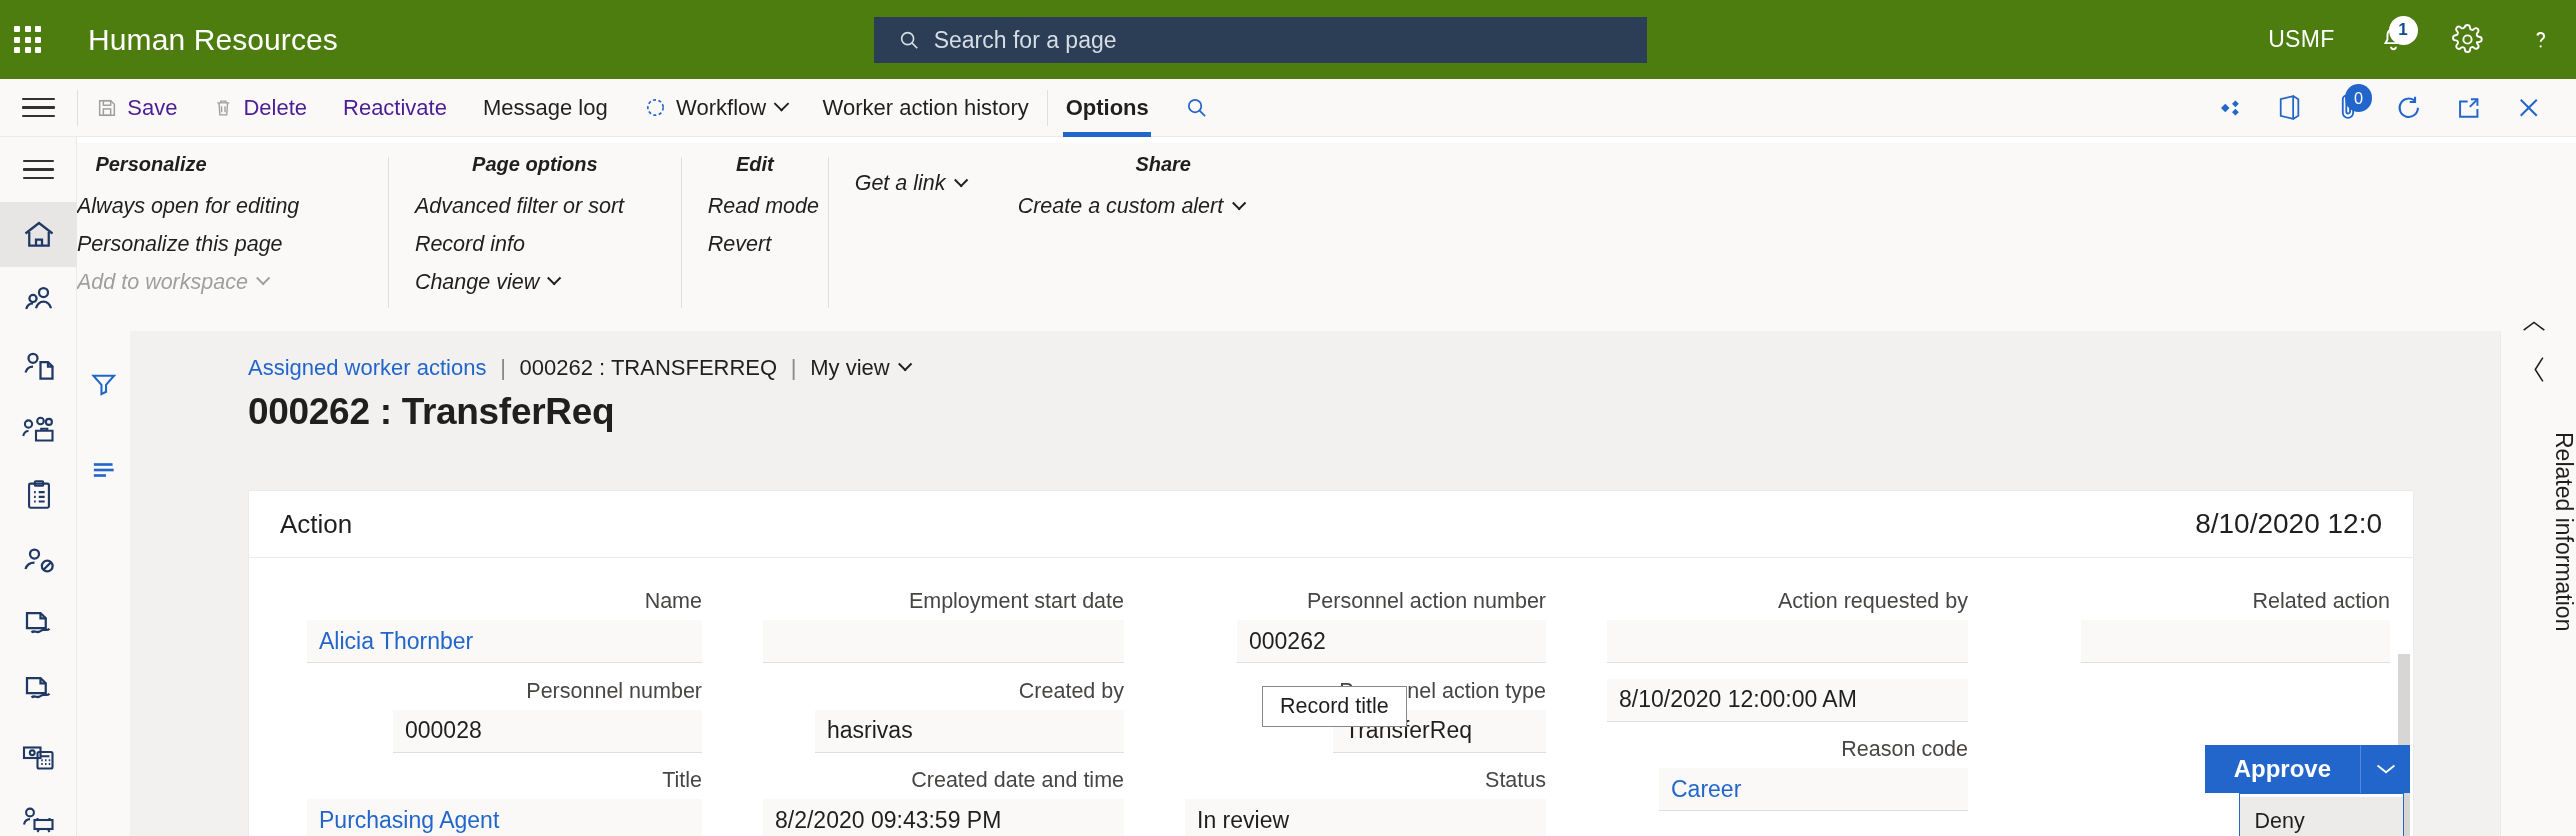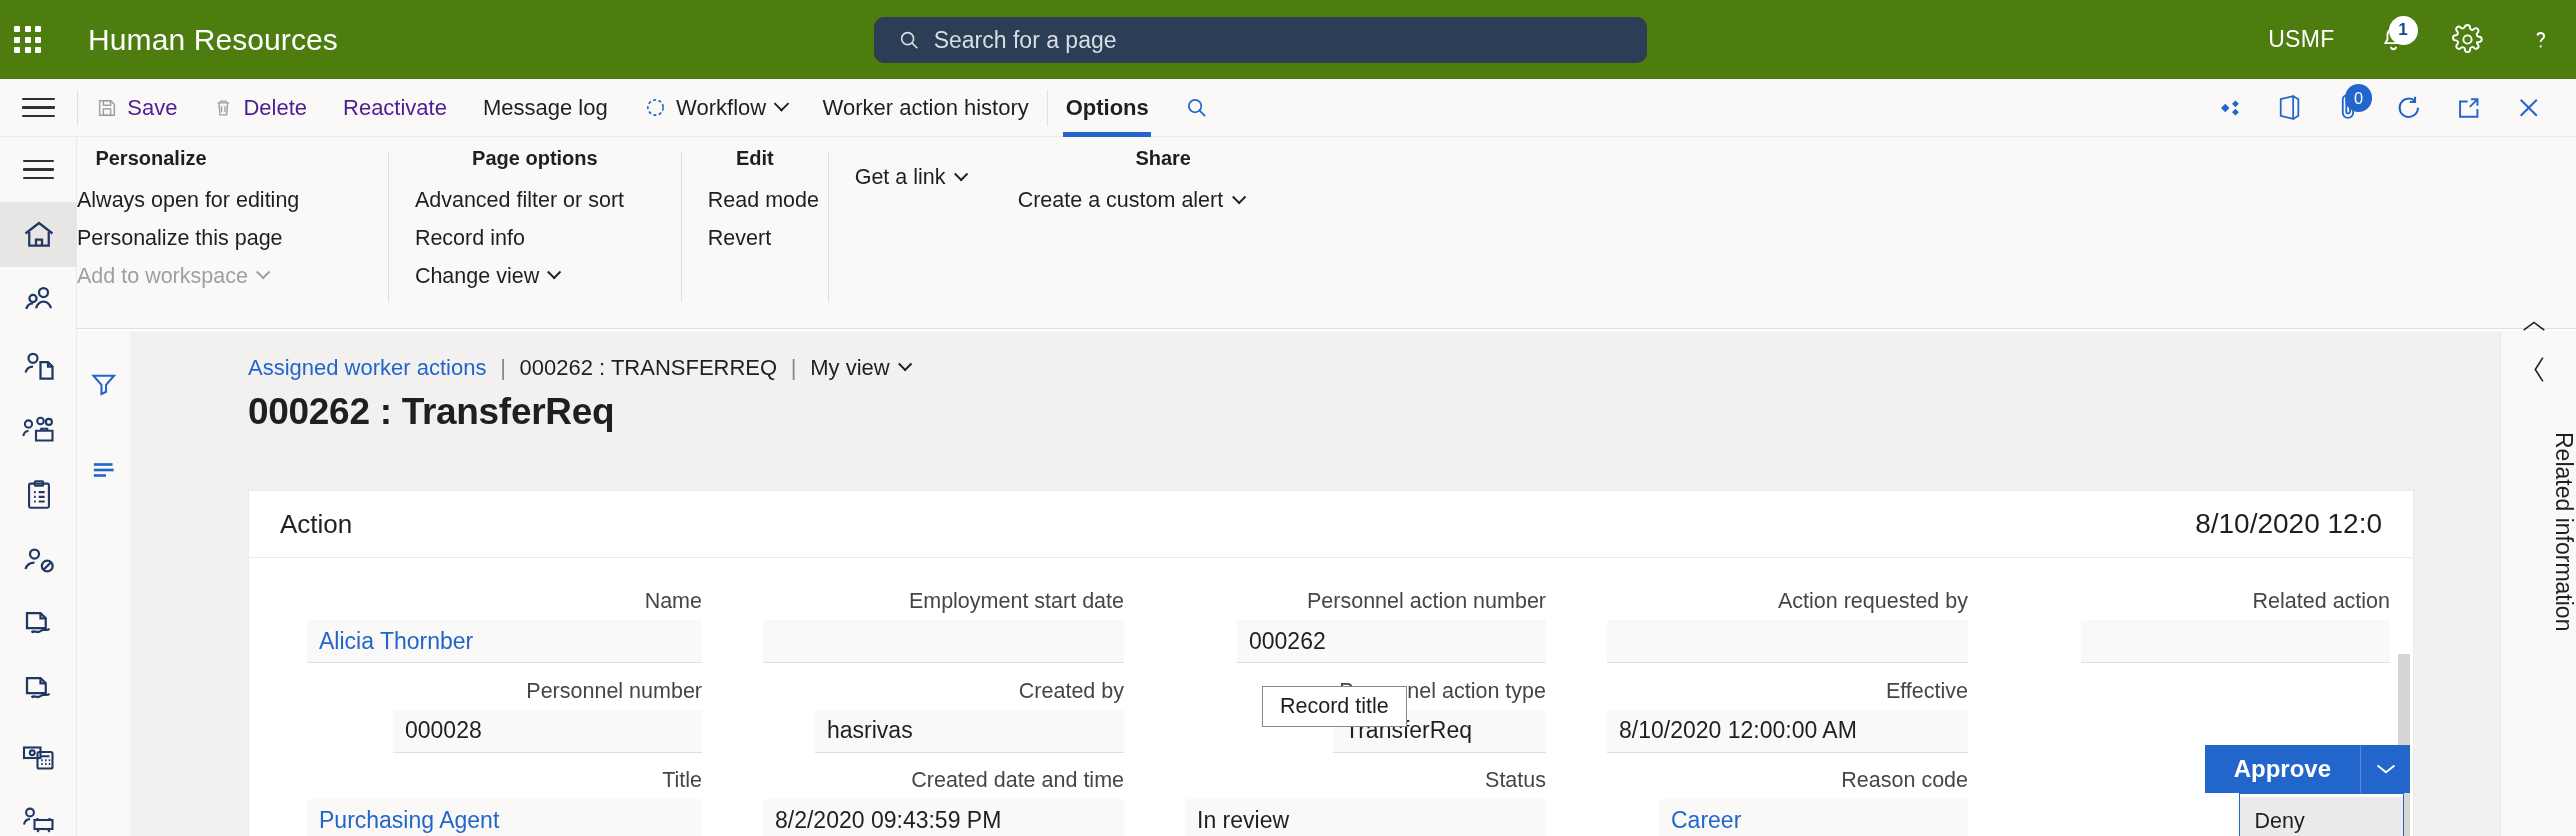--- a/index.html
+++ b/index.html
@@ -15,21 +15,21 @@
   .topbar {
     position: absolute; top:0; left:0; width:2576px; height:79px;
     background:#4d7c0f; display:flex; align-items:center;
   }
   .waffle { width:55px; height:79px; display:flex; align-items:center; justify-content:center; cursor:pointer; }
   .waffle-grid { display:grid; grid-template-columns: repeat(3, 6px); grid-gap:4.3px; }
   .waffle-grid i { display:block; width:6px; height:6px; background:#fff; border-radius:0.9px; }
   .app-title { color:#fff; font-size:30px; font-weight:400; margin-left:33px; letter-spacing:0.1px; white-space:nowrap;}
   .search-wrap {
     position:absolute; left:874px; top:17px; width:773px; height:46px;
-    background:#2B3E55; display:flex; align-items:center; padding-left:24px; cursor:text;border-radius:10px;
+    background:#2B3E55; display:flex; align-items:center; padding-left:24px; cursor:text;
   }
   .search-ico { width:22px; height:22px; flex:none; margin-right:13.7px; }
   .search-ph { color:#D7DDE5; font-size:23px; }
   .topright { position:absolute; right:0; top:0; height:79px; display:flex; align-items:center; }
   .tr-item { height:79px; display:flex; align-items:center; justify-content:center; padding:0 22px; cursor:pointer; position:relative; }
   .usmf { color:#fff; font-size:23px; letter-spacing:0.3px; }
   .bell-badge {
     position:absolute; top:15.5px; right:12px; width:29px; height:29px; border-radius:50%;
     background:#fff; color:#0f4b8f; font-size:17px; display:flex; align-items:center; justify-content:center;
     font-weight:600;
@@ -57,22 +57,22 @@
   .chev { display:inline-block; width:13.7px; height:13.7px; border-right:2.1px solid currentColor; border-bottom:2.1px solid currentColor; transform:rotate(45deg) translate(-2.6px,-2.6px); }
   .cmd-right { margin-left:auto; display:flex; align-items:center; padding-right:20.6px; gap:6.9px; }
   .ic-btn { width:53px; height:53px; display:flex; align-items:center; justify-content:center; cursor:pointer; position:relative; }
   .attach-badge {
     position:absolute; top:3.4px; right:3.4px; width:27.5px; height:27.5px; border-radius:50%;
     background:#2266CC; color:#fff; font-size:16.3px; display:flex; align-items:center; justify-content:center;
   }
 
   
   .ribbon {
-    position:absolute; top:137px; left:77px; width:2499px; height:192px;
-    background:#FAF9F8; border-bottom:0.9px solid #E1DFDD;
+    position:absolute; top:143px; left:77px; width:2499px; height:192px;
+    background:#FAF9F8; border-bottom:0.9px solid #E1DFDD;font-style:italic;
   }
   .ribbon-inner { display:flex; height:168px; padding-top:10.3px; }
   .rgroup { padding:0 0px; display:flex; flex-direction:column; position:relative; }
   .rgroup-title { font-size:20px; font-weight:700; color:#201F1E; text-align:center; margin-bottom:13.7px; }
   .rgroup-items { display:flex; flex-direction:column; gap:4.3px; padding-left:26px; }
   .ritem {
     font-size:21.5px; color:#201F1E; cursor:pointer; white-space:nowrap; padding:4.3px 0;
     display:flex; align-items:center; gap:10.3px;
   }
   .ritem.disabled { color:#A19F9D; cursor:default; }
@@ -569,21 +569,20 @@
             <span class="fval w-med">In review</span>
           </div>
         </div>
 
         <div class="fcol">
           <div class="fgroup">
             <span class="flabel">Action requested by</span>
             <span class="fval w-med"></span>
           </div>
           <div class="fgroup">
-            <span class="flabel">Effective</span>
             <span class="fval w-med">8/10/2020 12:00:00 AM</span>
           </div>
           <div class="fgroup">
             <span class="flabel">Reason code</span>
             <span class="fval link w-mid">Career</span>
           </div>
         </div>
 
         <div class="fcol">
           <div class="fgroup">

